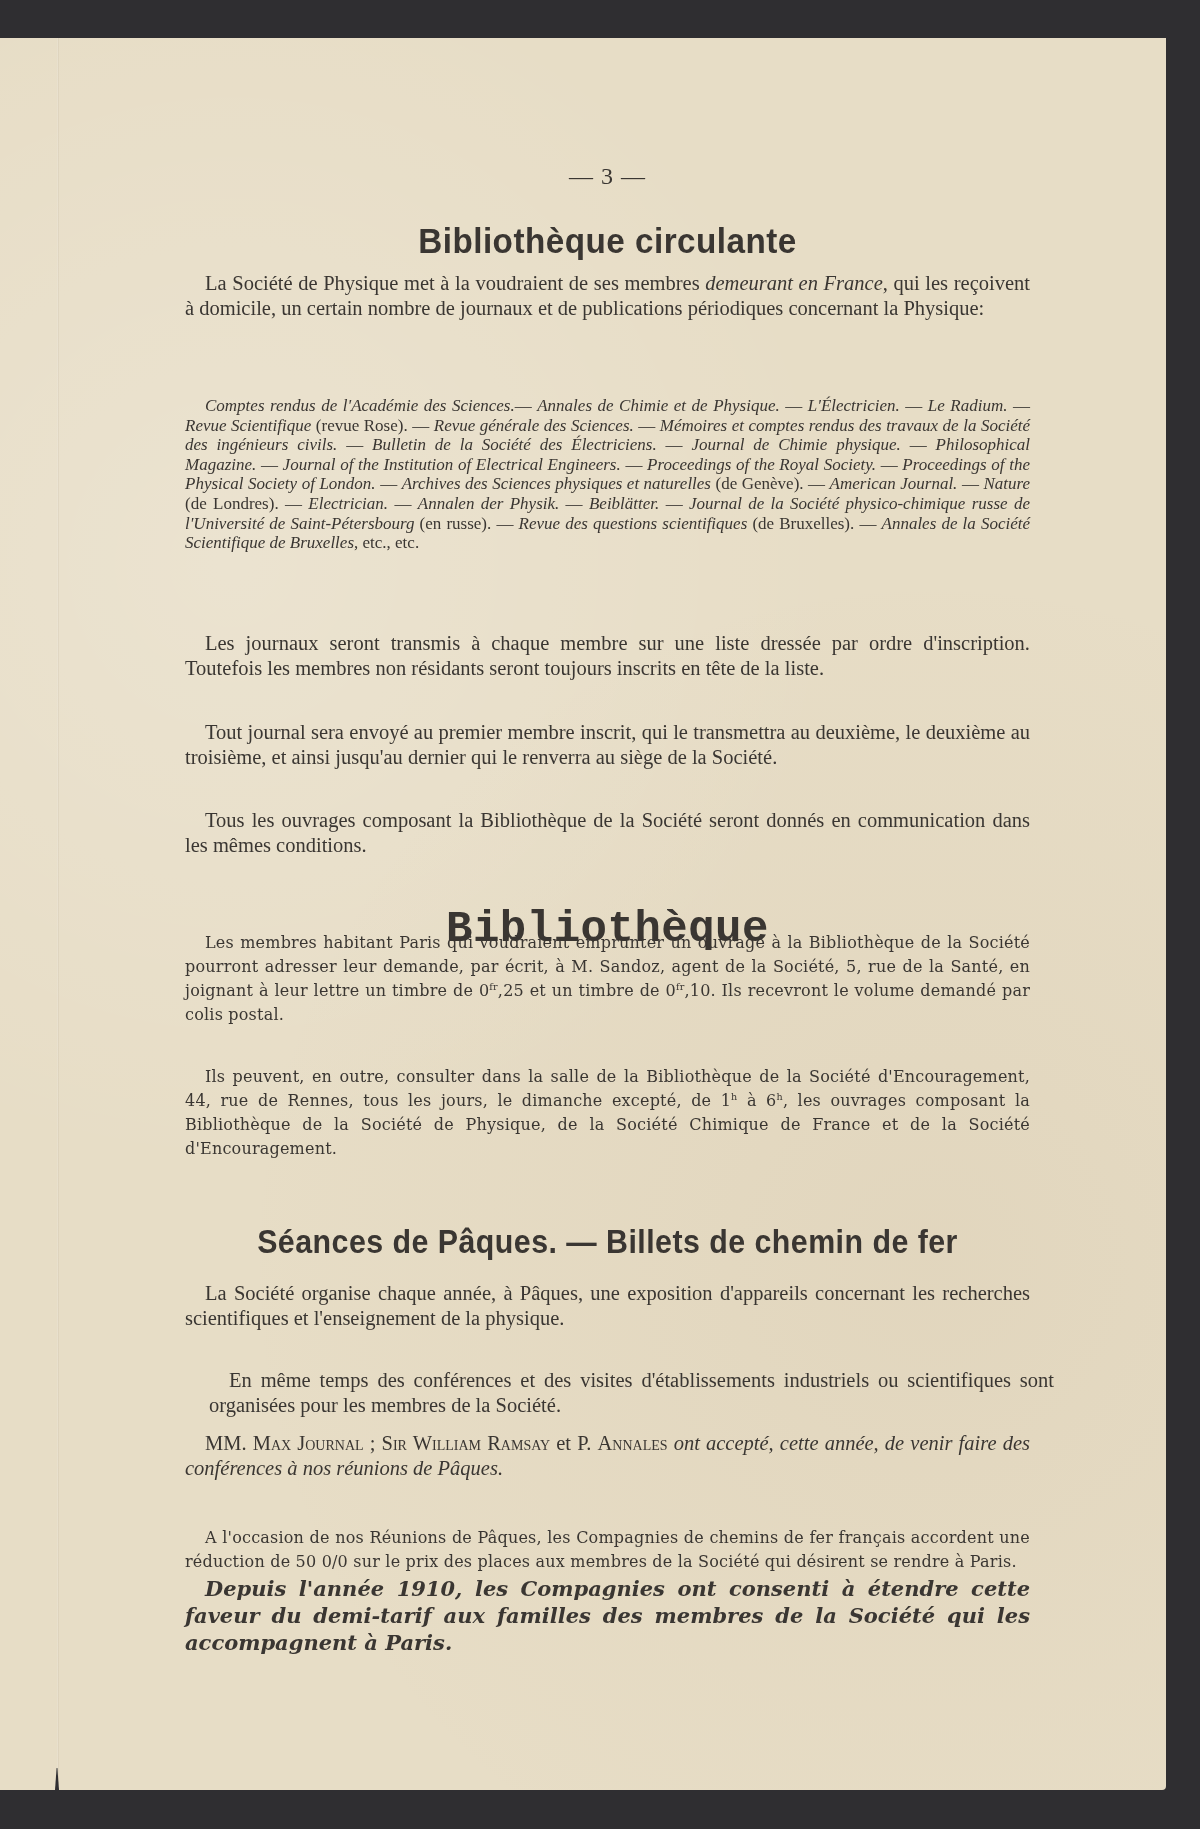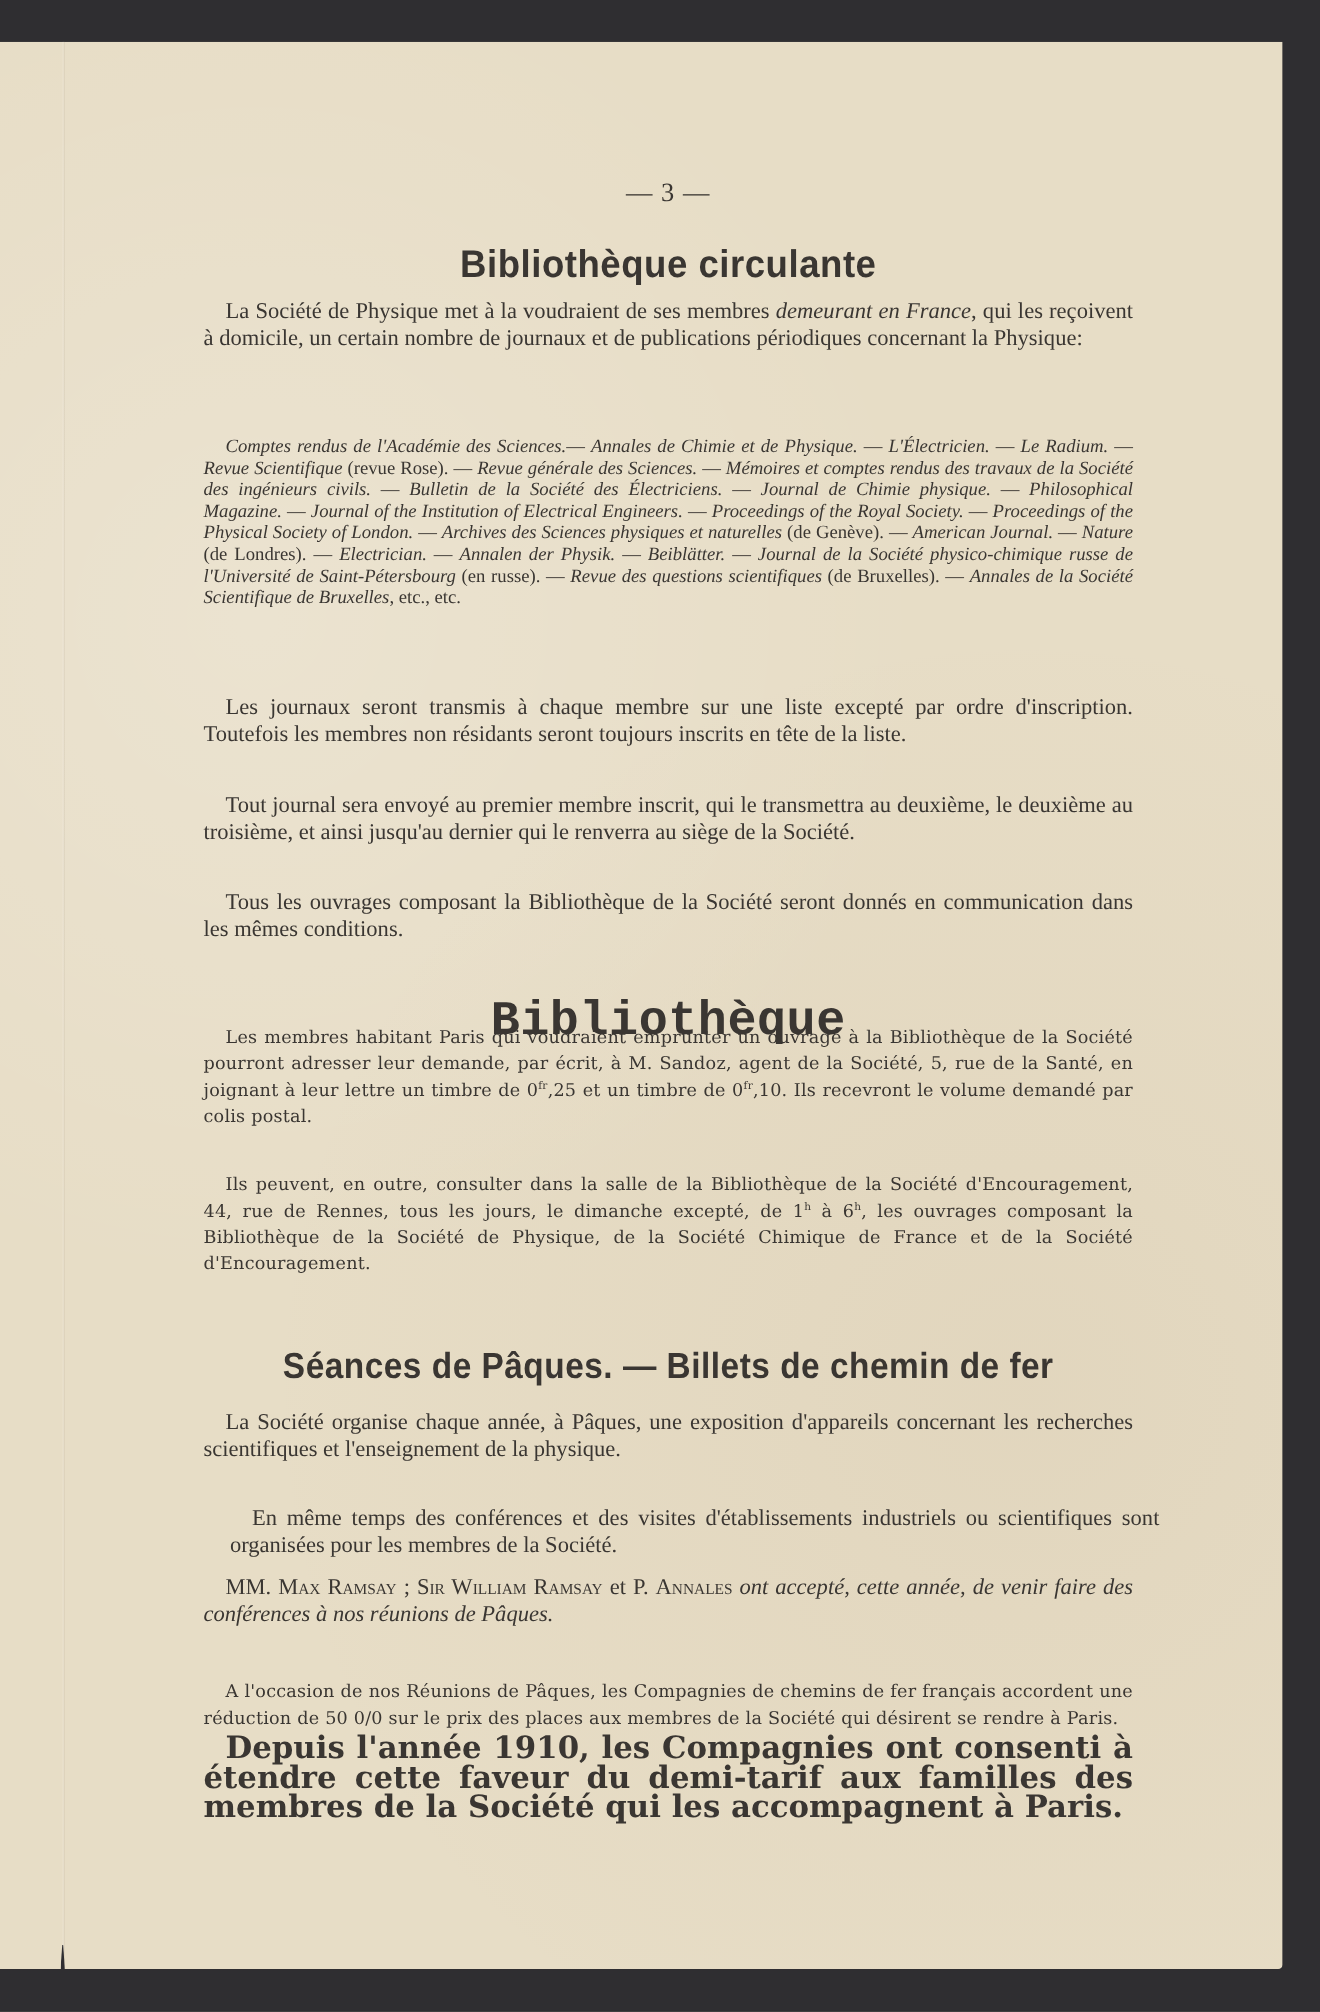--- a/index.html
+++ b/index.html
@@ -60,22 +60,23 @@
     font-size: 17px; line-height: 19.6px; text-indent: 20px;
     font-family: "Liberation Serif", serif;
   }
   .clarendon {
     font-family: "DejaVu Serif", serif;
     font-size: 16px; line-height: 24px; letter-spacing: 0.2px;
     text-indent: 20px;
   }
   .clarendon-bold {
     font-family: "DejaVu Serif", serif; font-weight: bold;
-    font-size: 28px; line-height: 27px;
+    font-size: 21px; line-height: 27px;
     text-indent: 20px;
+    font-style: italic;
   }
   .sc { font-variant: small-caps; }
   i, em { font-style: italic; }
   sup { font-size: 60%; vertical-align: super; line-height: 0; }
 </style>
 </head>
 <body>
 
 <div class="page">
   <div class="fold"></div>
@@ -83,34 +84,34 @@
 
   <div class="content">
     <div class="page-number">— 3 —</div>
 
     <h2 class="h-circ">Bibliothèque circulante</h2>
 
     <p class="para" style="top:233px;"><span>La Société de Physique met à la voudraient de ses membres </span><i>demeurant en France</i><span>, qui les reçoivent à domicile, un certain nombre de journaux et de publications périodiques concernant la Physique:</span></p>
 
     <p class="para small" style="top:358px;" id="journal-list"><i>Comptes rendus de l'Académie des Sciences.</i><span>— </span><i>Annales de Chimie et de Physique.</i><span> — </span><i>L'Électricien.</i><span> — </span><i>Le Radium.</i><span> — </span><i>Revue Scientifique</i><span> (revue Rose). — </span><i>Revue générale des Sciences.</i><span> — </span><i>Mémoires et comptes rendus des travaux de la Société des ingénieurs civils.</i><span> — </span><i>Bulletin de la Société des Électriciens.</i><span> — </span><i>Journal de Chimie physique.</i><span> — </span><i>Philosophical Magazine.</i><span> — </span><i>Journal of the Institution of Electrical Engineers.</i><span> — </span><i>Proceedings of the Royal Society.</i><span> — </span><i>Proceedings of the Physical Society of London.</i><span> — </span><i>Archives des Sciences physiques et naturelles</i><span> (de Genève). — </span><i>American Journal.</i><span> — </span><i>Nature</i><span> (de Londres). — </span><i>Electrician.</i><span> — </span><i>Annalen der Physik.</i><span> — </span><i>Beiblätter.</i><span> — </span><i>Journal de la Société physico-chimique russe de l'Université de Saint-Pétersbourg</i><span> (en russe). — </span><i>Revue des questions scientifiques</i><span> (de Bruxelles). — </span><i>Annales de la Société Scientifique de Bruxelles</i><span>, etc., etc.</span></p>
 
-    <p class="para" style="top:593px;">Les journaux seront transmis à chaque membre sur une liste excepté par ordre d'inscription. Toutefois les membres non résidants seront toujours inscrits en tête de la liste.</p>
+    <p class="para" style="top:593px;">Les journaux seront transmis à chaque membre sur une liste dressée par ordre d'inscription. Toutefois les membres non résidants seront toujours inscrits en tête de la liste.</p>
     <p class="para" style="top:682px;">Tout journal sera envoyé au premier membre inscrit, qui le transmettra au deuxième, le deuxième au troisième, et ainsi jusqu'au dernier qui le renverra au siège de la Société.</p>
     <p class="para" style="top:770px;">Tous les ouvrages composant la Bibliothèque de la Société seront donnés en communication dans les mêmes conditions.</p>
 
     <h2 class="h-bib">Bibliothèque</h2>
 
     <p class="para clarendon" style="top:893px;"><span>Les membres habitant Paris qui voudraient emprunter un ouvrage à la Bibliothèque de la Société pourront adresser leur demande, par écrit, à M. Sandoz, agent de la Société, 5, rue de la Santé, en joignant à leur lettre un timbre de 0</span><sup>fr</sup><span>,25 et un timbre de 0</span><sup>fr</sup><span>,10. Ils recevront le volume demandé par colis postal.</span></p>
 
     <p class="para clarendon" style="top:1027px;"><span>Ils peuvent, en outre, consulter dans la salle de la Bibliothèque de la Société d'Encouragement, 44, rue de Rennes, tous les jours, le dimanche excepté, de 1</span><sup>h</sup><span> à 6</span><sup>h</sup><span>, les ouvrages composant la Bibliothèque de la Société de Physique, de la Société Chimique de France et de la Société d'Encouragement.</span></p>
 
     <h2 class="h-paq">Séances de Pâques. — Billets de chemin de fer</h2>
 
     <p class="para" style="top:1243px;">La Société organise chaque année, à Pâques, une exposition d'appareils concernant les recherches scientifiques et l'enseignement de la physique.</p>
     <p class="para" style="top:1330px;margin-left:24px;">En même temps des conférences et des visites d'établissements industriels ou scientifiques sont organisées pour les membres de la Société.</p>
 
-    <p class="para" style="top:1393px;"><span>MM. </span><span class="sc">Max Ramsay</span><span> ; </span><span class="sc">Sir William Ramsay</span><span> et P. </span><span class="sc">Annales</span><i> ont accepté, cette année, de venir faire des conférences à nos réunions de Pâques.</i></p>
+    <p class="para" style="top:1393px;"><span>MM. </span><span class="sc">Max Journal</span><span> ; </span><span class="sc">Sir William Ramsay</span><span> et P. </span><span class="sc">Annales</span><i> ont accepté, cette année, de venir faire des conférences à nos réunions de Pâques.</i></p>
 
     <p class="para clarendon" style="top:1488px;">A l'occasion de nos Réunions de Pâques, les Compagnies de chemins de fer français accordent une réduction de 50 0/0 sur le prix des places aux membres de la Société qui désirent se rendre à Paris.</p>
 
     <p class="para clarendon-bold" style="top:1537px;">Depuis l'année 1910, les Compagnies ont consenti à étendre cette faveur du demi-tarif aux familles des membres de la Société qui les accompagnent à Paris.</p>
   </div>
 </div>
 
 </body></html>

